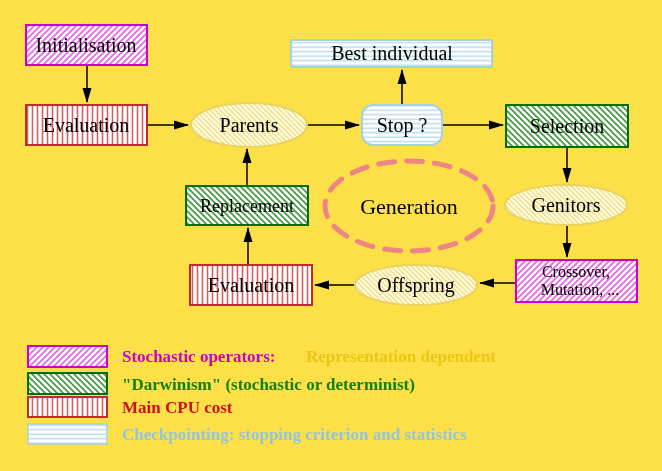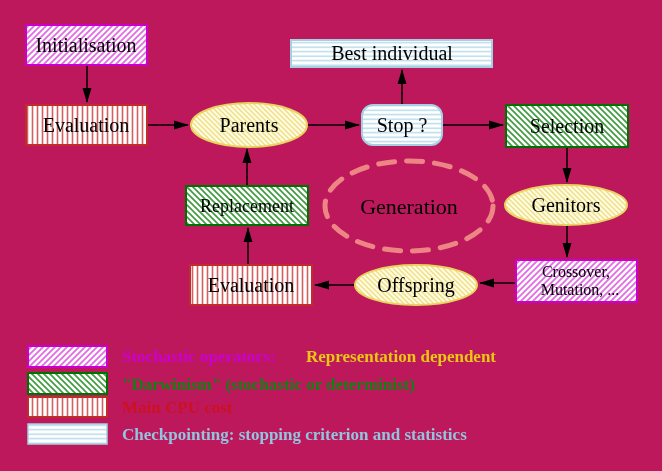--- a/index.html
+++ b/index.html
@@ -5,21 +5,21 @@
   html, body {
     margin: 0;
     padding: 0;
     background: #ffffff;
     font-family: "Liberation Serif", "DejaVu Serif", serif;
   }
   .canvas {
     position: relative;
     width: 662px;
     height: 471px;
-    background: #be185d;
+    background: #fde047;
     overflow: hidden;
   }
   svg { display: block; }
   .node-label {
     font-family: "Liberation Serif", "DejaVu Serif", serif;
     fill: #000000;
   }
   .legend-label {
     font-family: "Liberation Serif", "DejaVu Serif", serif;
     font-weight: bold;

